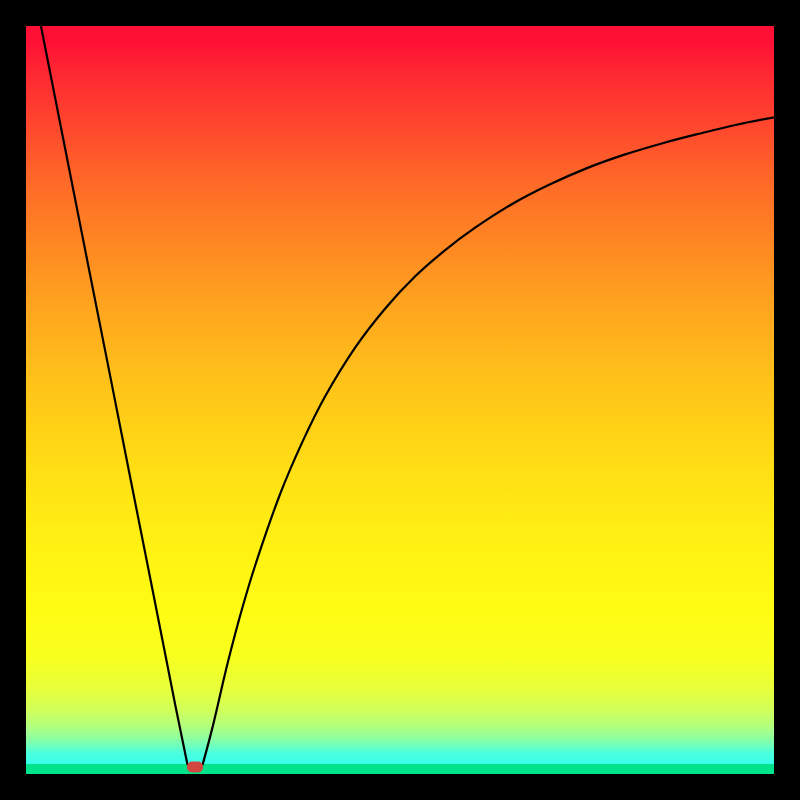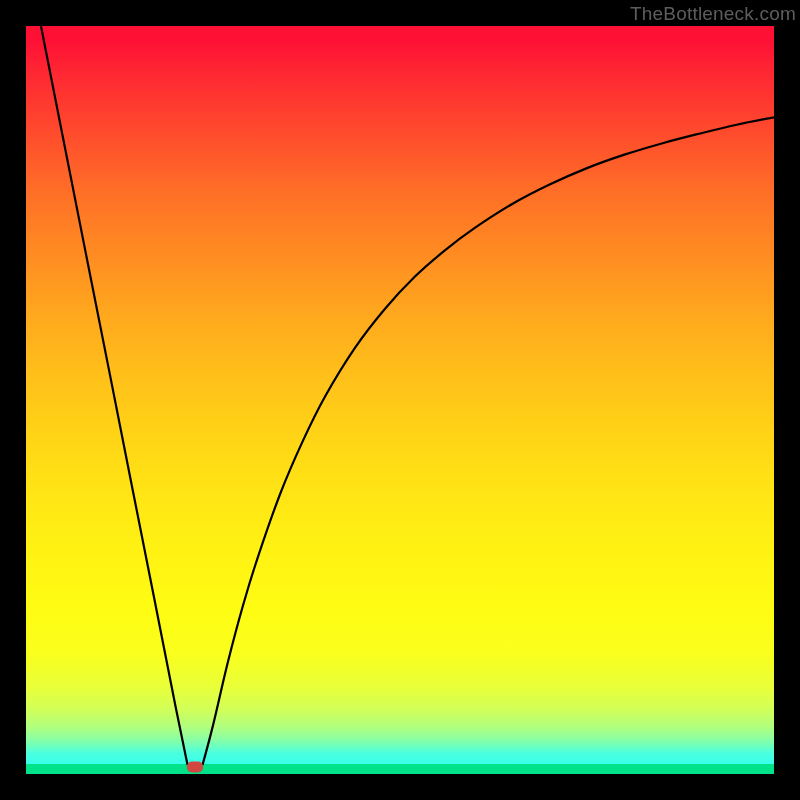--- a/index.html
+++ b/index.html
@@ -75,21 +75,20 @@
     height: 11px;
     background: #d2473f;
     border-radius: 5px;
     transform: translate(-50%, -50%);
   }
 </style>
 </head>
 <body>
 
 <div class="outer">
-  <div class="watermark">TheBottleneck.com</div>
   <div class="plot">
     <div class="green-final"></div>
     <svg class="curve-svg" viewBox="0 0 748 748" preserveAspectRatio="none">
       <path id="left-path" fill="none" stroke="#000" stroke-width="2.2" d="M 14.96 0.00 L 37.40 113.70 L 59.84 227.39 L 82.28 340.34 L 104.72 454.04 L 127.16 566.98 L 149.60 680.68 L 161.57 739.02"></path>
       <path id="right-path" fill="none" stroke="#000" stroke-width="2.2" d="M 176.53 739.02 C 178.41 731.89, 182.42 717.96, 187.00 699.38 C 191.58 680.80, 196.57 657.34, 201.96 635.80 C 207.35 614.26, 211.53 598.55, 216.92 579.70 C 222.31 560.85, 225.15 551.28, 231.88 531.08 C 238.61 510.88, 246.24 488.37, 254.32 467.50 C 262.40 446.63, 268.68 432.64, 276.76 415.14 C 284.84 397.64, 289.78 387.09, 299.20 370.26 C 308.62 353.43, 318.35 337.39, 329.12 321.64 C 339.89 305.89, 348.27 295.53, 359.04 282.74 C 369.81 269.95, 378.19 261.08, 388.96 250.58 C 399.73 240.08, 408.11 233.15, 418.88 224.40 C 429.65 215.65, 436.68 210.31, 448.80 201.96 C 460.92 193.61, 472.74 185.83, 486.20 178.02 C 499.66 170.21, 510.14 165.04, 523.60 158.58 C 537.06 152.11, 547.54 147.51, 561.00 142.12 C 574.46 136.73, 584.94 133.10, 598.40 128.66 C 611.86 124.21, 622.34 121.21, 635.80 117.44 C 649.26 113.67, 659.74 111.08, 673.20 107.71 C 686.66 104.35, 697.14 101.70, 710.60 98.74 C 724.06 95.77, 741.27 92.60, 748.00 91.26"></path>
     </svg>
     <div id="marker" class="marker" style="left: 169.048px; top: 740.52px; background: rgb(210, 71, 63);"></div>
   </div>
 </div>
 

